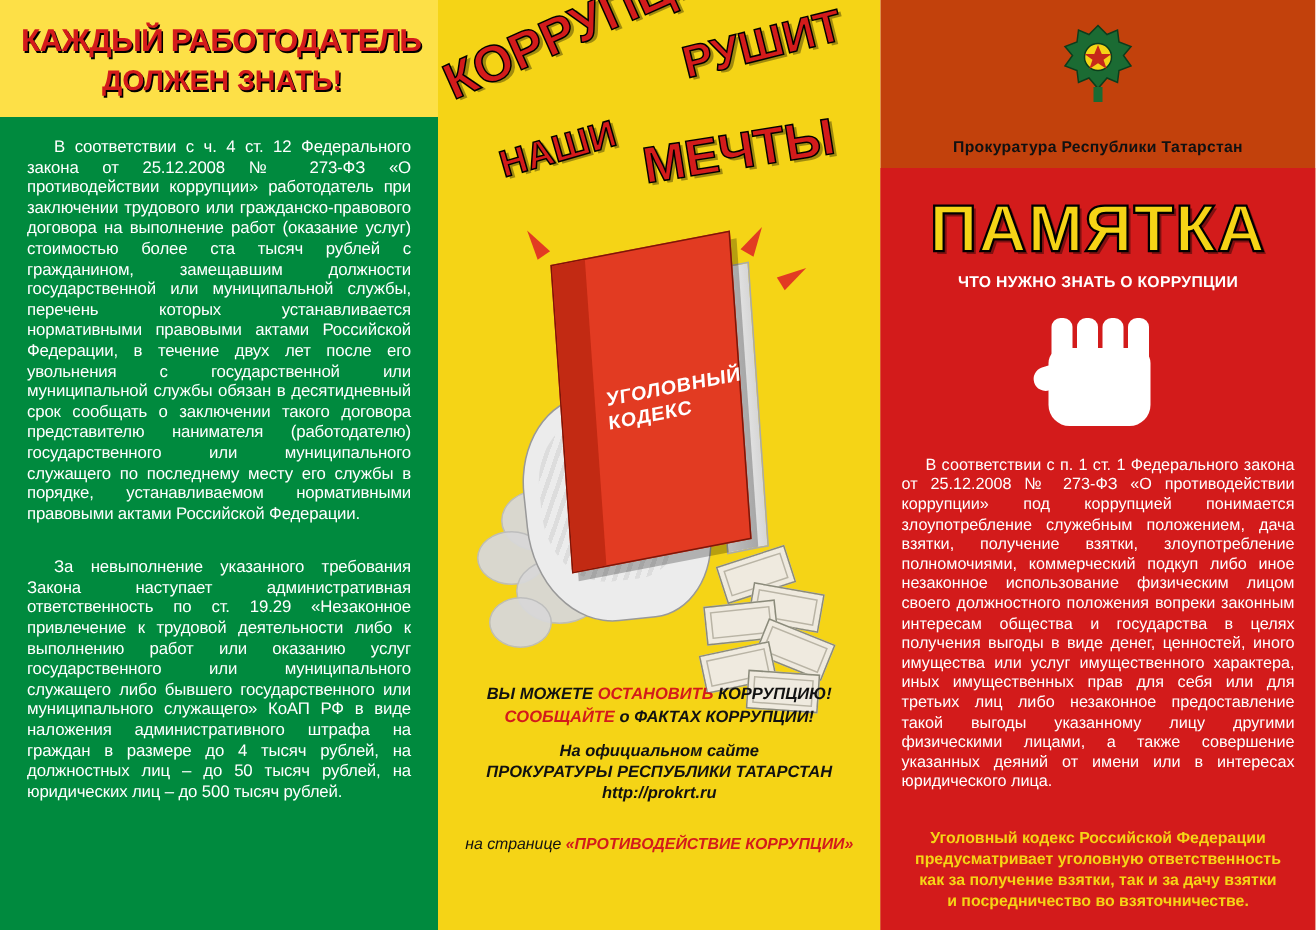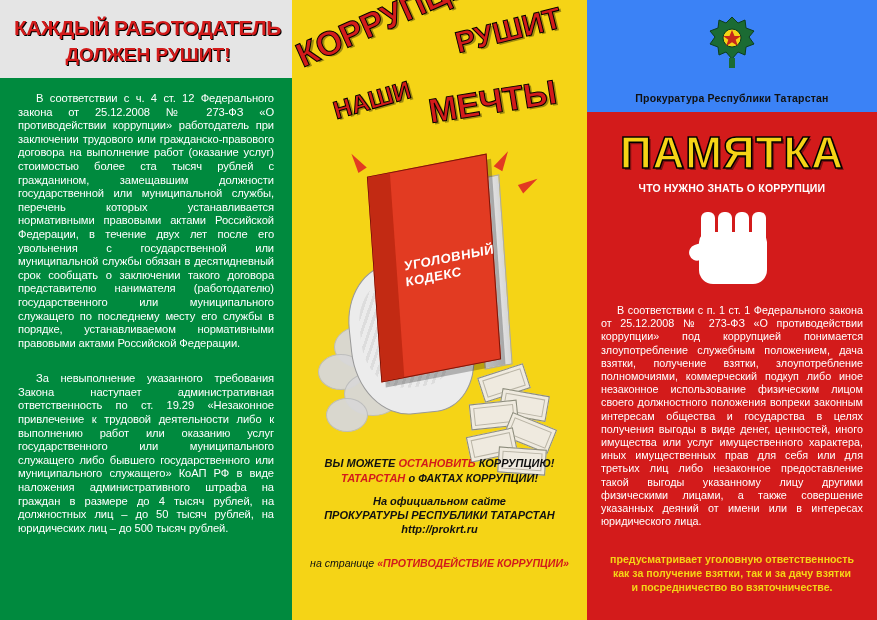--- a/index.html
+++ b/index.html
@@ -11,21 +11,21 @@
   }
   .page{position:relative;width:877px;height:620px;}
 
   
   .left-panel{
     position:absolute;left:0;top:0;width:292px;height:620px;
     background:#008a3e;
   }
   .left-header{
     position:absolute;left:0;top:0;width:292px;height:78px;
-    background:#e5e5e5;
+    background:#fde047;
   }
   .left-header .line1{
     position:absolute;left:14px;top:16px;width:268px;
     font-size:21px;font-weight:bold;color:#d31b1b;
     letter-spacing:-0.5px;
     text-shadow:1px 1px 0 #000;
   }
   .left-header .line2{
     position:absolute;left:14px;top:44px;width:268px;
     text-align:center;
@@ -138,21 +138,21 @@
   .ct-line{font-size:11px;line-height:15px;font-weight:bold;}
   .ct-red{color:#d31b1b;}
   .ct-block{margin-top:8px;font-size:11px;line-height:14px;font-weight:bold;}
   .ct-url{font-weight:bold;}
   .ct-block2{margin-top:20px;font-size:10.6px;line-height:14px;}
   .ct-quote{color:#d31b1b;font-weight:bold;}
 
   
   .right-panel{
     position:absolute;left:587px;top:0;width:290px;height:620px;
-    background:#3b82f6;
+    background:#c2410c;
   }
   .crest{
     position:absolute;left:0;top:14px;width:290px;height:58px;text-align:center;
   }
   .crest svg{display:inline-block;}
   .prok-line{
     position:absolute;left:0;top:92px;width:290px;text-align:center;
     font-size:10.5px;font-weight:bold;color:#111;letter-spacing:.2px;
   }
   .right-red{
@@ -202,21 +202,21 @@
   }
 </style>
 </head>
 <body>
 
 <div class="page">
 
   <div class="left-panel">
     <div class="left-header">
       <div class="line1">КАЖДЫЙ РАБОТОДАТЕЛЬ</div>
-      <div class="line2">ДОЛЖЕН РУШИТ!</div>
+      <div class="line2">ДОЛЖЕН ЗНАТЬ!</div>
     </div>
     <div class="left-body">
       <p>В соответствии с ч. 4 ст. 12 Федерального закона от 25.12.2008 № 273-ФЗ «О противодействии коррупции» работодатель при заключении трудового или гражданско-правового договора на выполнение работ (оказание услуг) стоимостью более ста тысяч рублей с гражданином, замещавшим должности государственной или муниципальной службы, перечень которых устанавливается нормативными правовыми актами Российской Федерации, в течение двух лет после его увольнения с государственной или муниципальной службы обязан в десятидневный срок сообщать о заключении такого договора представителю нанимателя (работодателю) государственного или муниципального служащего по последнему месту его службы в порядке, устанавливаемом нормативными правовыми актами Российской Федерации.</p>
       <p>За невыполнение указанного требования Закона наступает административная ответственность по ст. 19.29 «Незаконное привлечение к трудовой деятельности либо к выполнению работ или оказанию услуг государственного или муниципального служащего либо бывшего государственного или муниципального служащего» КоАП РФ в виде наложения административного штрафа на граждан в размере до 4 тысяч рублей, на должностных лиц – до 50 тысяч рублей, на юридических лиц – до 500 тысяч рублей.</p>
     </div>
   </div>
 
   <div class="center-panel">
 
     <div class="center-title">
@@ -251,21 +251,21 @@
       <div class="money m4"></div>
       <div class="money m5"></div>
       <div class="money m6"></div>
     </div>
 
     <div class="center-text">
       <div class="ct-line">
         <span>ВЫ МОЖЕТЕ </span><span class="ct-red">ОСТАНОВИТЬ</span><span> КОРРУПЦИЮ!</span>
       </div>
       <div class="ct-line">
-        <span class="ct-red">ТАТАРСТАН</span><span> о ФАКТАХ КОРРУПЦИИ!</span>
+        <span class="ct-red">СООБЩАЙТЕ</span><span> о ФАКТАХ КОРРУПЦИИ!</span>
       </div>
 
       <div class="ct-block">
         <div>На официальном сайте</div>
         <div>ПРОКУРАТУРЫ РЕСПУБЛИКИ ТАТАРСТАН</div>
         <div class="ct-url">http://prokrt.ru</div>
       </div>
 
       <div class="ct-block2">
         <div>
@@ -298,20 +298,21 @@
         <div class="f f3"></div>
         <div class="f f4"></div>
         <div class="palm"></div>
         <div class="thumb"></div>
       </div>
 
       <div class="right-body">В соответствии с п. 1 ст. 1 Федерального закона от 25.12.2008 № 273-ФЗ «О противодействии коррупции» под коррупцией понимается злоупотребление служебным положением, дача взятки, получение взятки, злоупотребление полномочиями, коммерческий подкуп либо иное незаконное использование физическим лицом своего должностного положения вопреки законным интересам общества и государства в целях получения выгоды в виде денег, ценностей, иного имущества или услуг имущественного характера, иных имущественных прав для себя или для третьих лиц либо незаконное предоставление такой выгоды указанному лицу другими физическими лицами, а также совершение указанных деяний от имени или в интересах юридического лица.</div>
 
       <div class="divider"></div>
       <div class="right-footer">
+        <div>Уголовный кодекс Российской Федерации</div>
         <div>предусматривает уголовную ответственность</div>
         <div>
           <span>как за </span><span class="ul">получение взятки</span><span>, так и за </span><span class="ul">дачу взятки</span>
         </div>
         <div>и посредничество во взяточничестве.</div>
       </div>
     </div>
   </div>
 
 </div>

